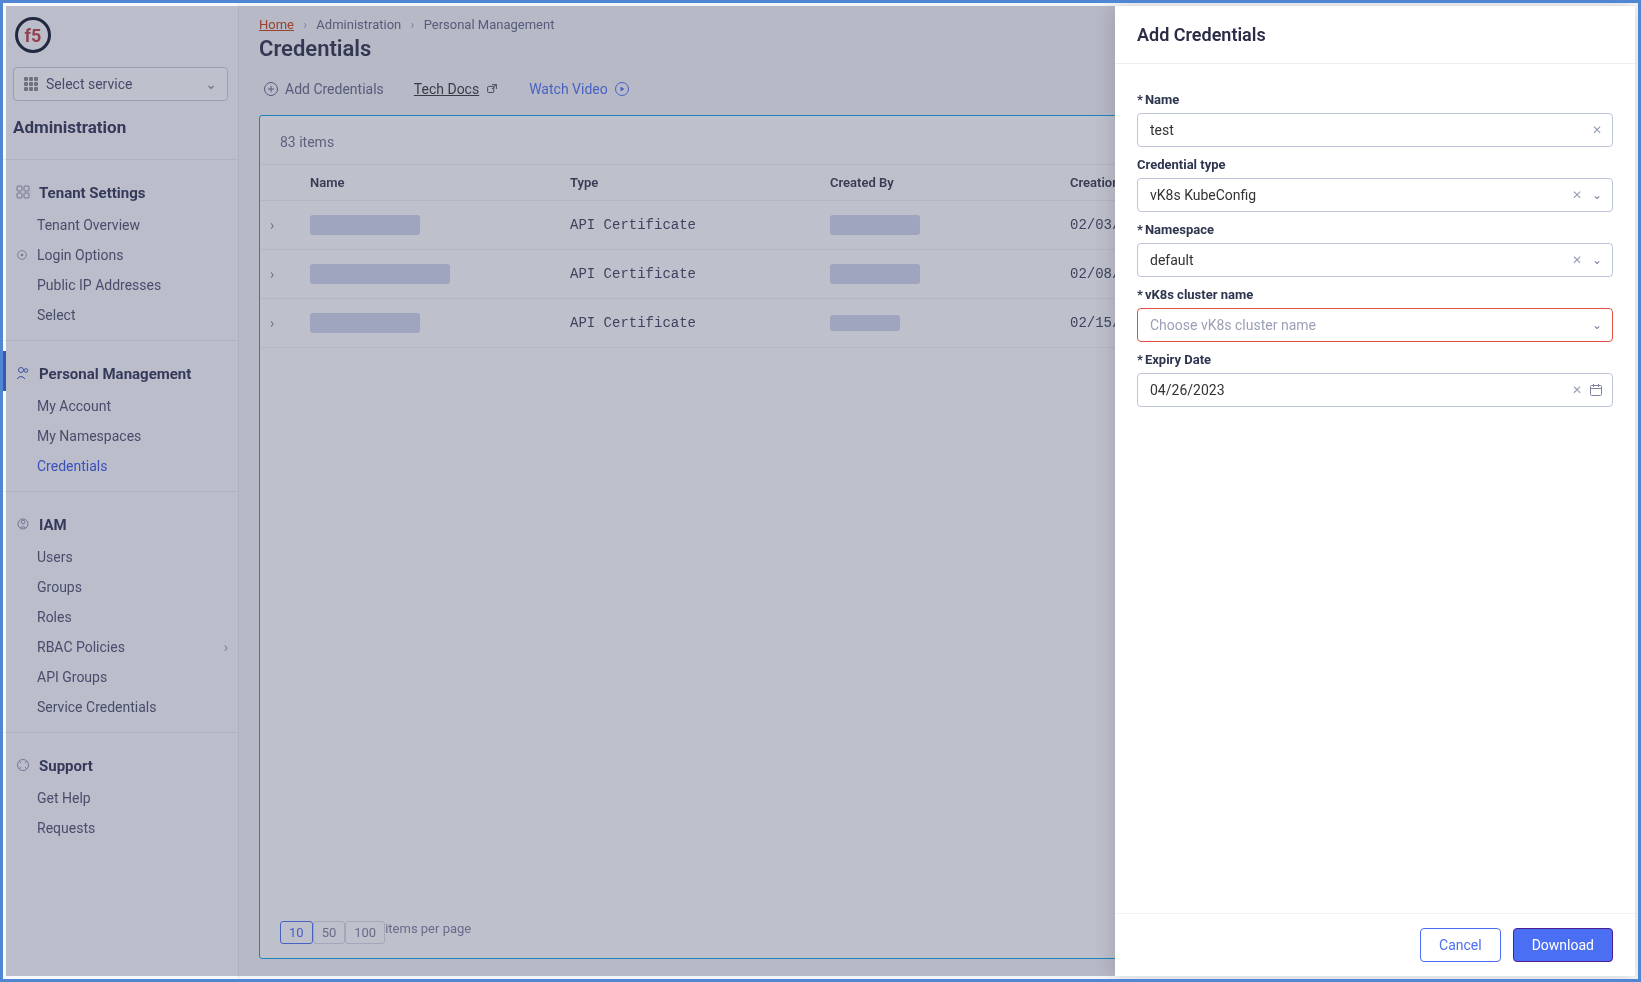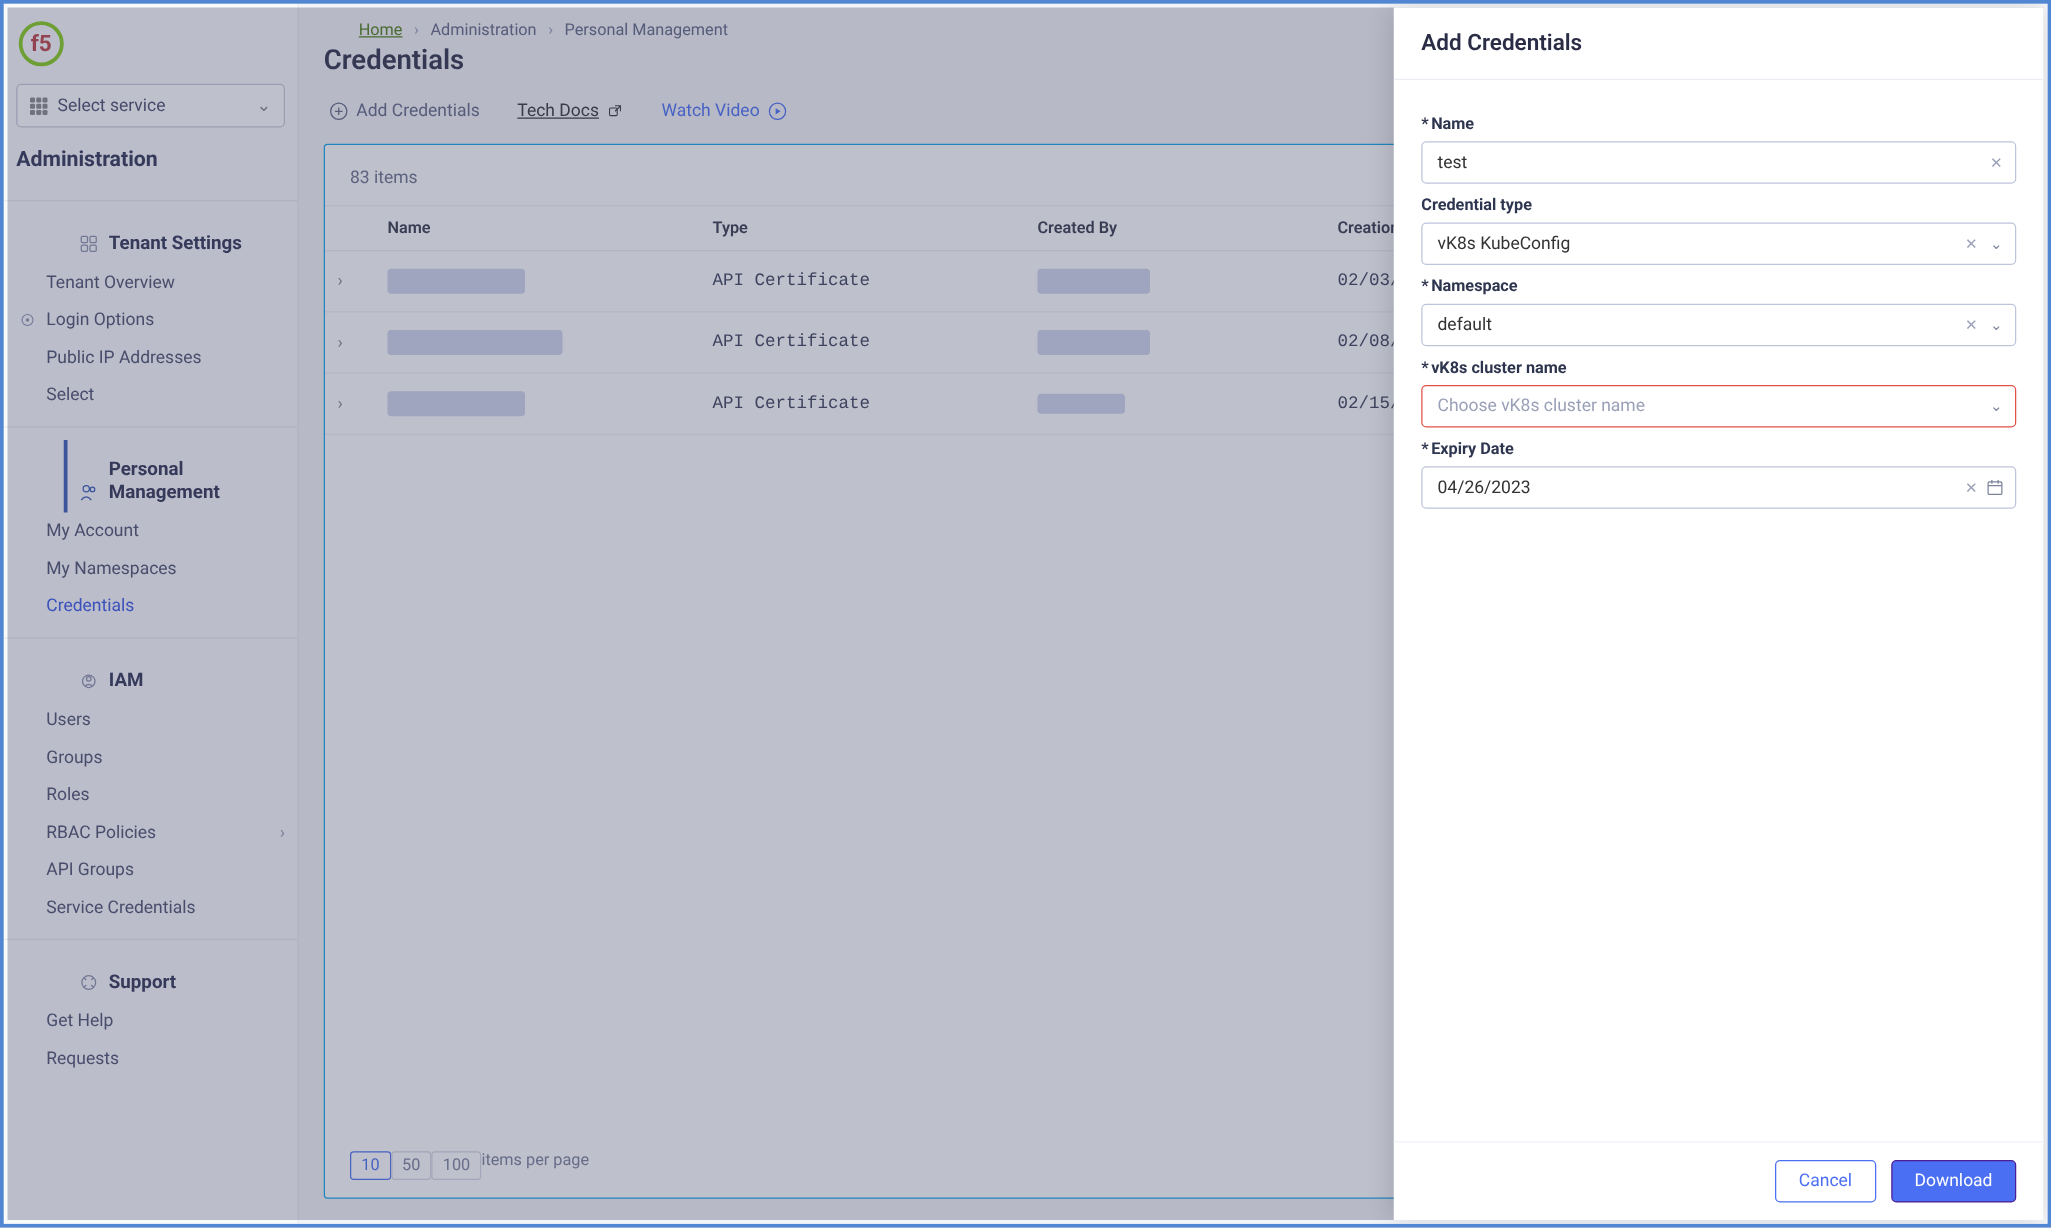--- a/index.html
+++ b/index.html
@@ -23,21 +23,21 @@
   background: #fafafc;
   border-right: 1px solid #e8e8ee;
   display: flex;
   flex-direction: column;
 }
 .logo-area {
   padding: 14px 10px 4px 12px;
 }
 .logo-circle {
   width: 36px; height: 36px;
-  border: 3px solid #84cc16;
+  border: 3px solid #0f172a;
   border-radius: 50%;
   display: flex; align-items: center; justify-content: center;
   color: #bd3f41; font-weight: 700; font-size: 18px;
 }
 .select-service {
   margin: 10px 10px 14px 10px;
   background: #fff;
   border: 1px solid #c9c9d6;
   border-radius: 4px;
   padding: 8px 10px;
@@ -59,23 +59,22 @@
   font-weight: 700;
   color: #2e3251;
   padding: 2px 10px 12px 10px;
 }
 .nav-group-title {
   font-size: 15px;
   font-weight: 700;
   color: #2e3251;
   padding: 14px 10px 8px 12px;
   display: flex;
-  align-items: flex-end;
+  align-items: flex-start;
   gap: 8px;
-  margin-left: 48px;
 }
 .nav-group-title.pm { border-left: 3px solid #3659b5; padding-left: 9px; }
 .nav-group-title .ico {
   width: 16px; height: 16px;
   color: #717694;
   display:flex;align-items:center;justify-content:center;
 }
 .nav-item {
   padding: 7px 10px 7px 34px;
   color: #4b4f6b;
@@ -97,21 +96,21 @@
   background: #f4f5f8;
   display: flex;
   flex-direction: column;
   min-width: 0;
 }
 .crumb {
   padding: 14px 20px 0 20px;
   font-size: 13px;
   color: #606680;
 }
-.crumb a { color:#4d7c0f; text-decoration: underline; cursor:pointer;margin-left:28px; }
+.crumb a { color:#c2410c; text-decoration: underline; cursor:pointer; }
 .crumb .sep { margin: 0 6px; color:#9aa0b8; }
 .page-title {
   padding: 4px 20px 20px 20px;
   font-size: 22px;
   color: #2c2f44;
   font-weight: 600;
 }
 .toolbar {
   padding: 0 20px 18px 24px;
   display: flex;

